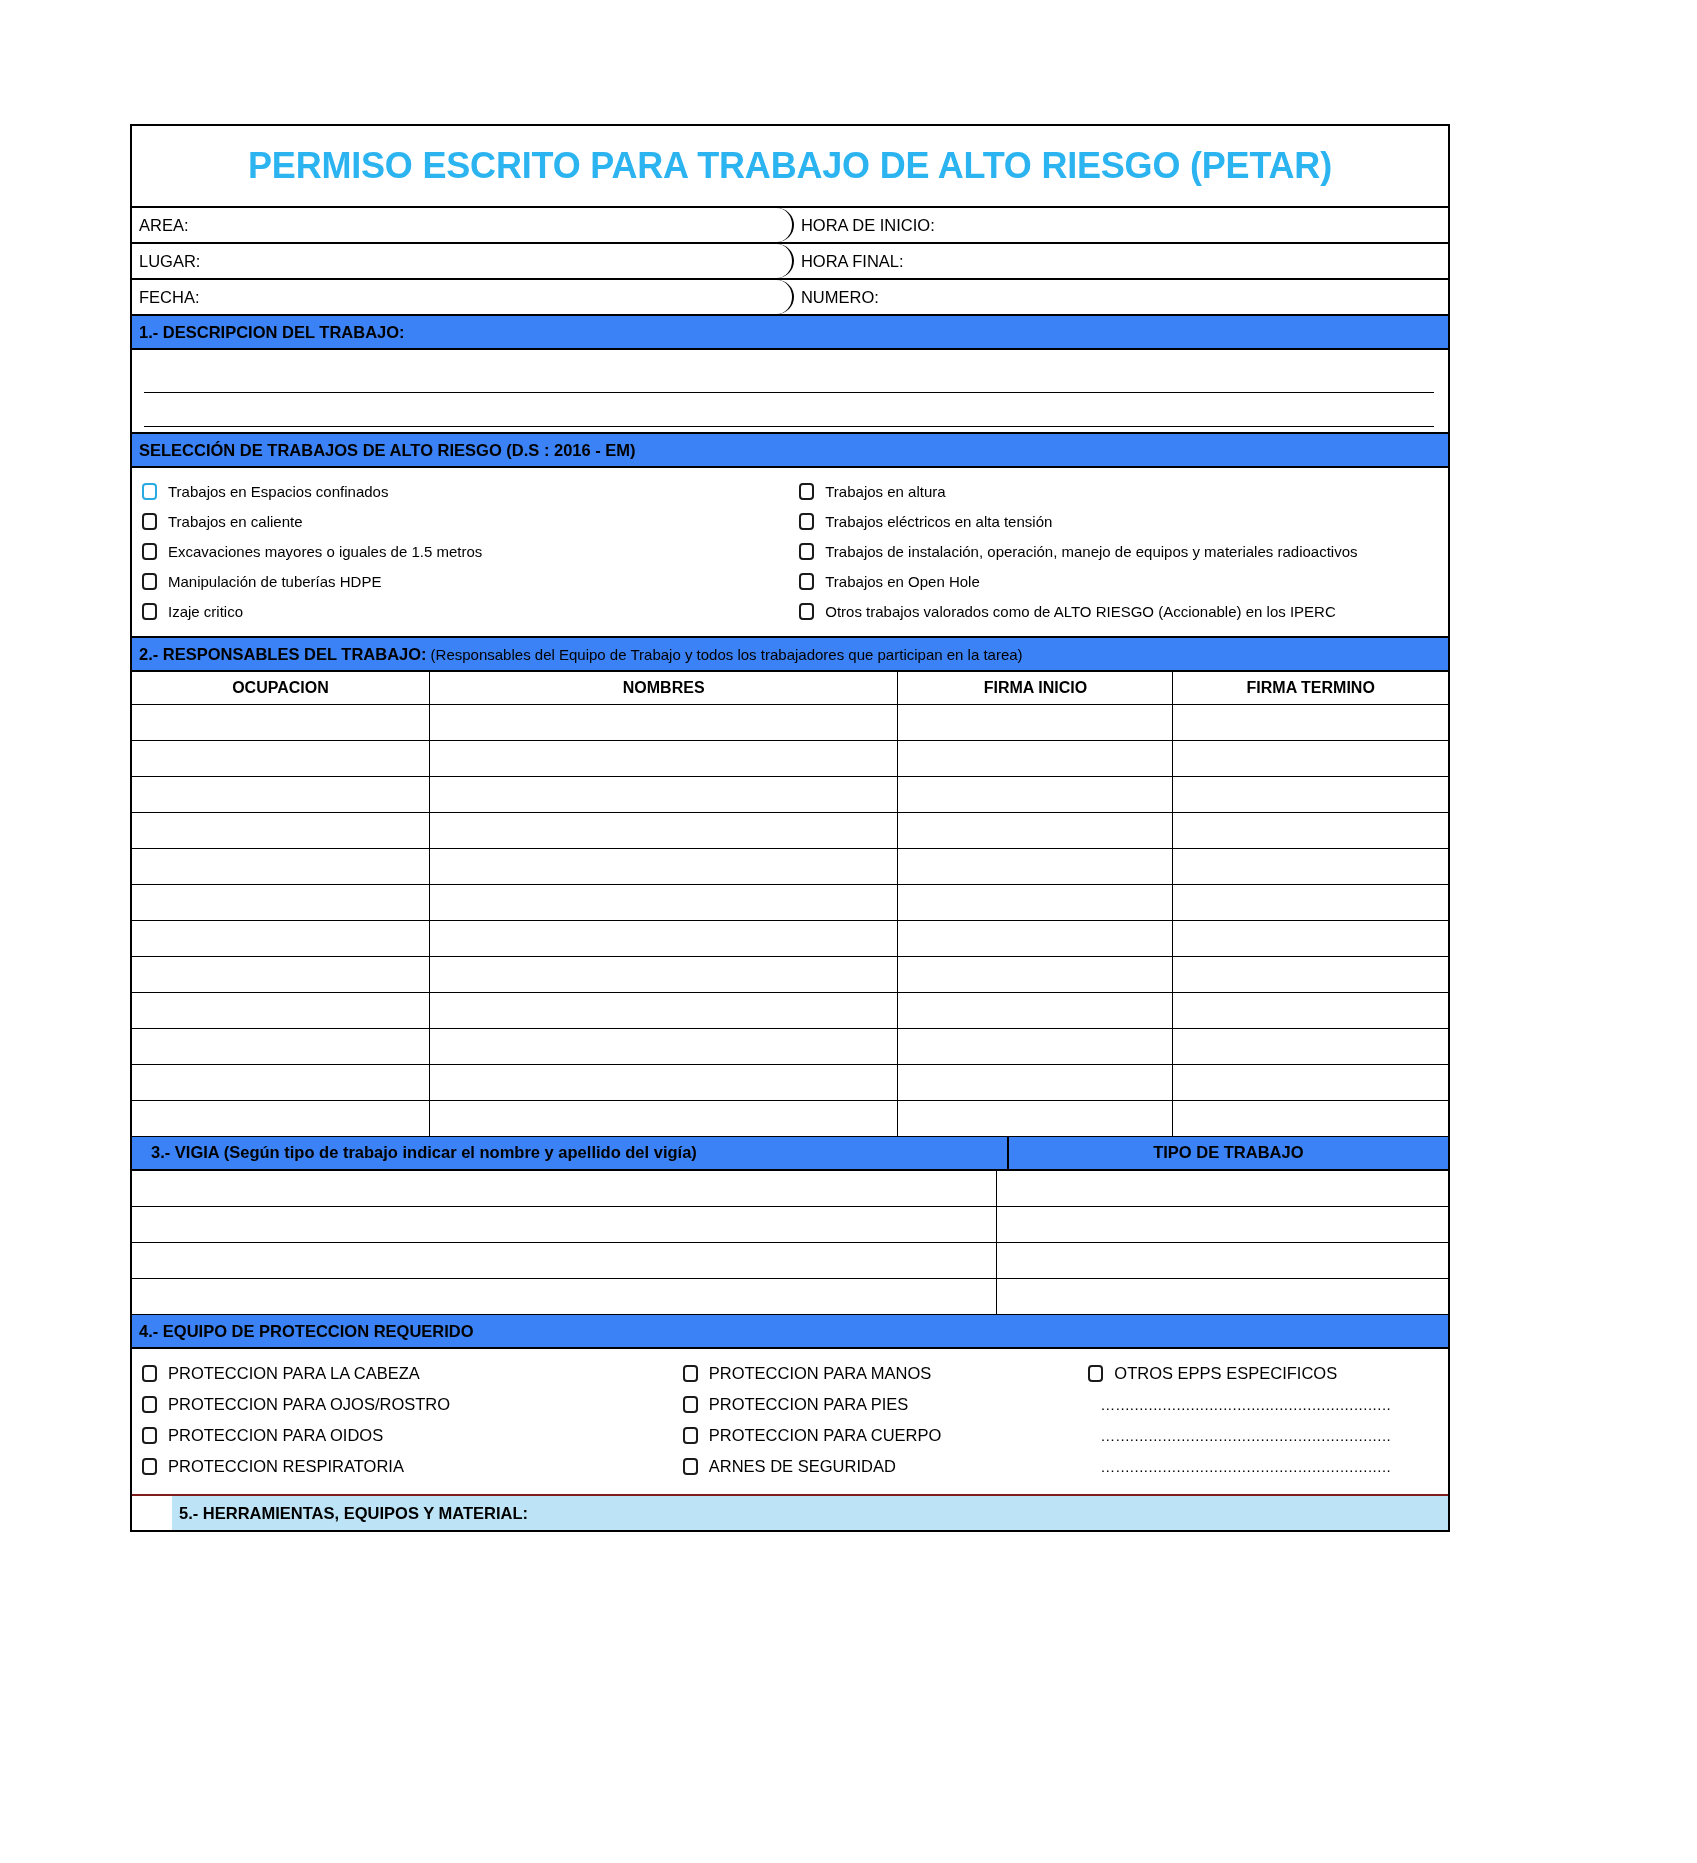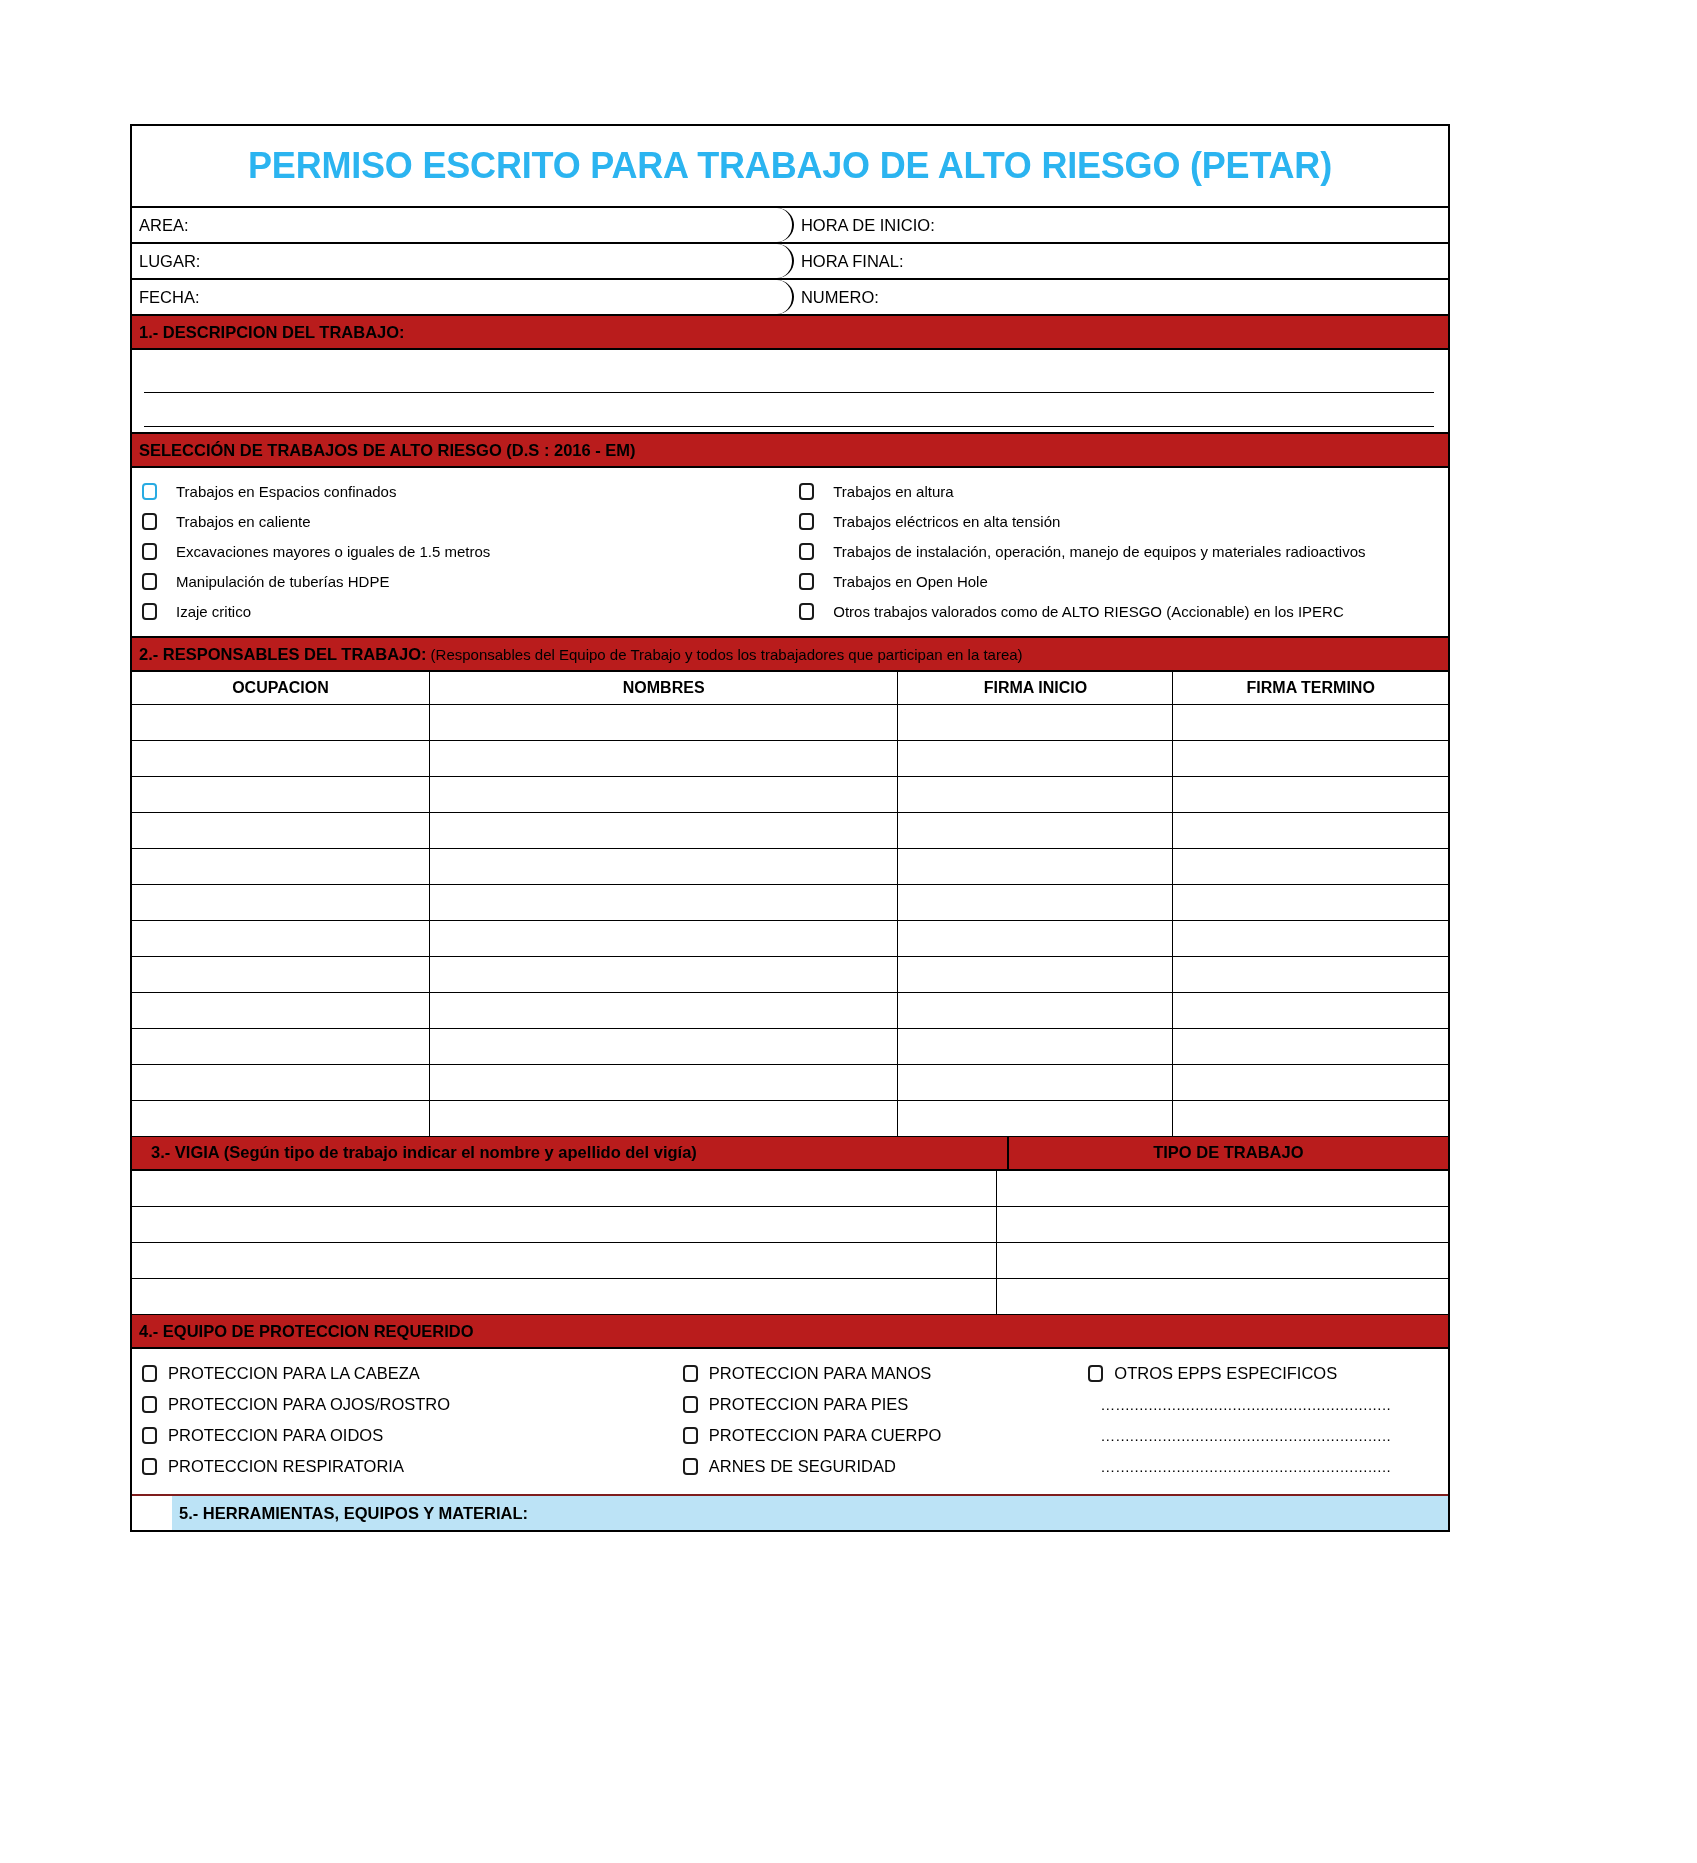--- a/index.html
+++ b/index.html
@@ -57,21 +57,21 @@
   }
   .meta-cell.left {
     width: 50.3%;
     border-right: 2px solid #000;
     border-radius: 17px;
   }
   .meta-cell.right { flex: 1; }
 
   
   .sec-head {
-    background: #b91c1c;
+    background: #3b82f6;
     border-bottom: 2px solid #000;
     height: 34px;
     display: flex;
     align-items: center;
     padding-left: 7px;
     font-size: 16.5px;
     font-weight: bold;
   }
   .sec-head .normal { font-weight: normal; font-size: 15px; padding-left: 4px; }
   .sec-head.split { padding: 0; }
@@ -112,21 +112,20 @@
     padding: 8px 0 10px 0;
   }
   .chk-row {
     display: flex;
     height: 30px;
     align-items: center;
   }
   .chk-col {
     display: flex;
     align-items: center;
-    gap: 8px;
   }
   .chk-col.c1 { flex: 0 0 50.4%; padding-left: 10px; }
   .chk-col.c2 { flex: 1; padding-left: 4px; }
   .cbox {
     width: 15px; height: 17px;
     border: 2px solid #1a1a1a;
     border-radius: 4px;
     background: #fff;
     flex: 0 0 auto;
     margin-right: 11px;

